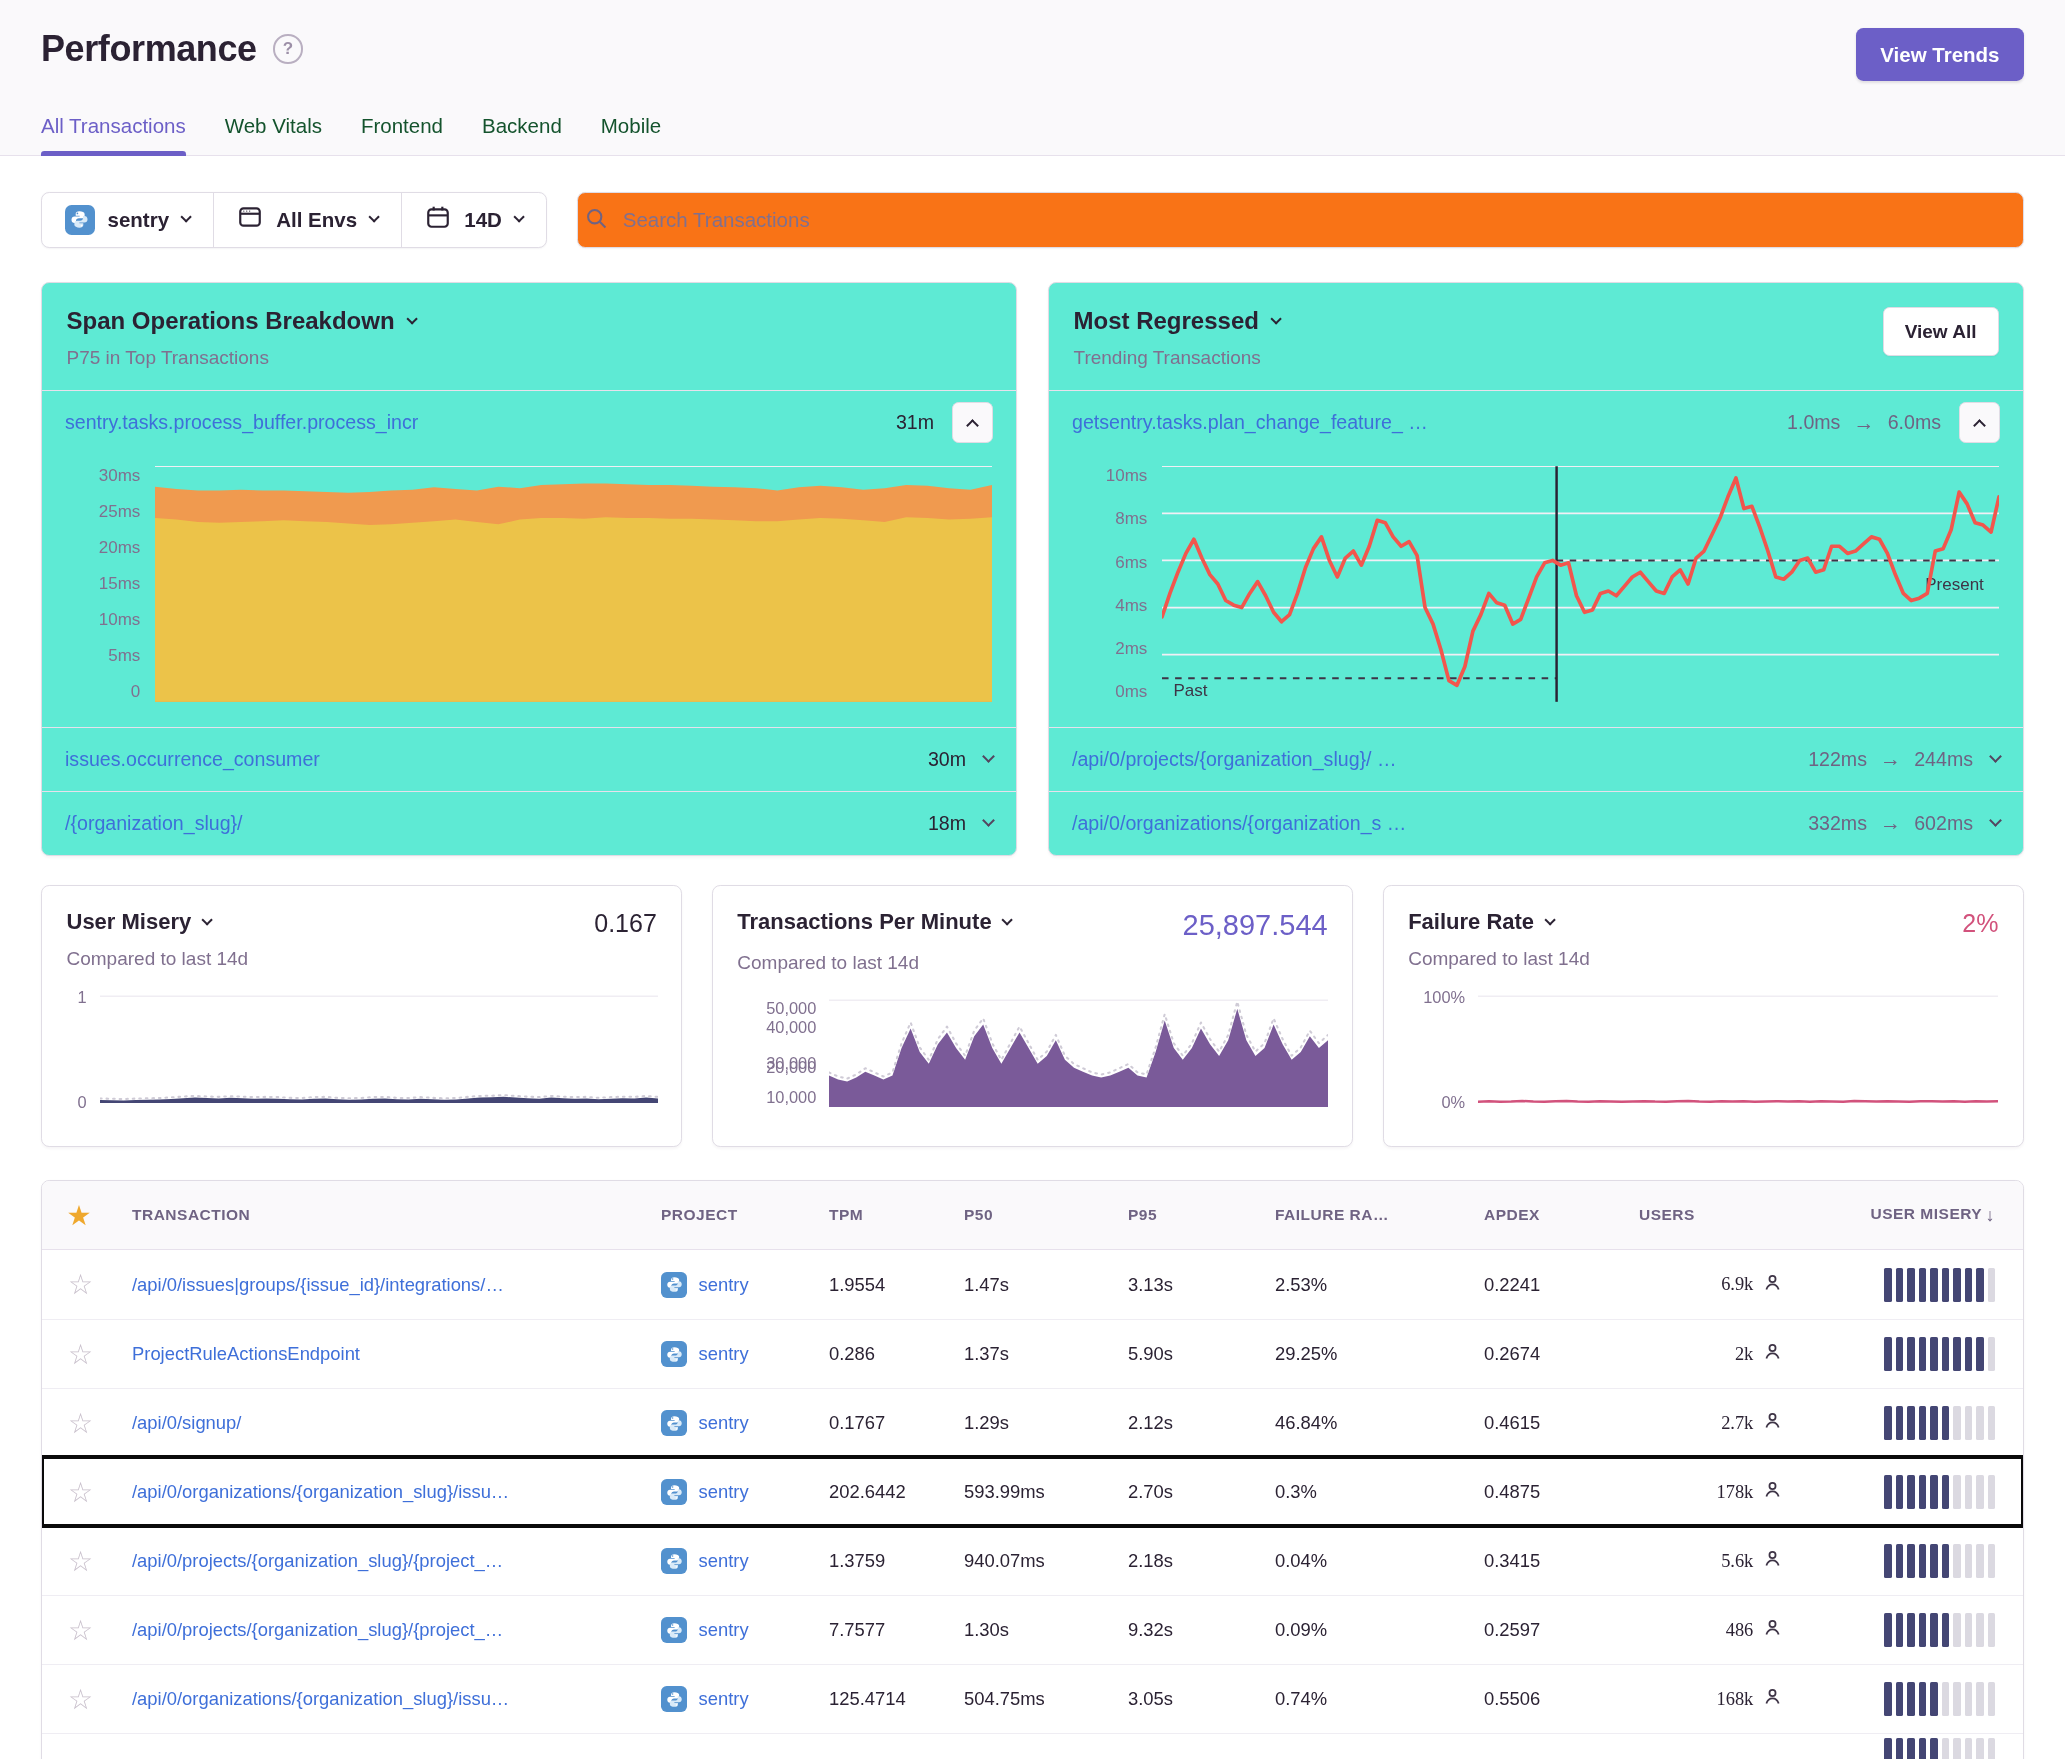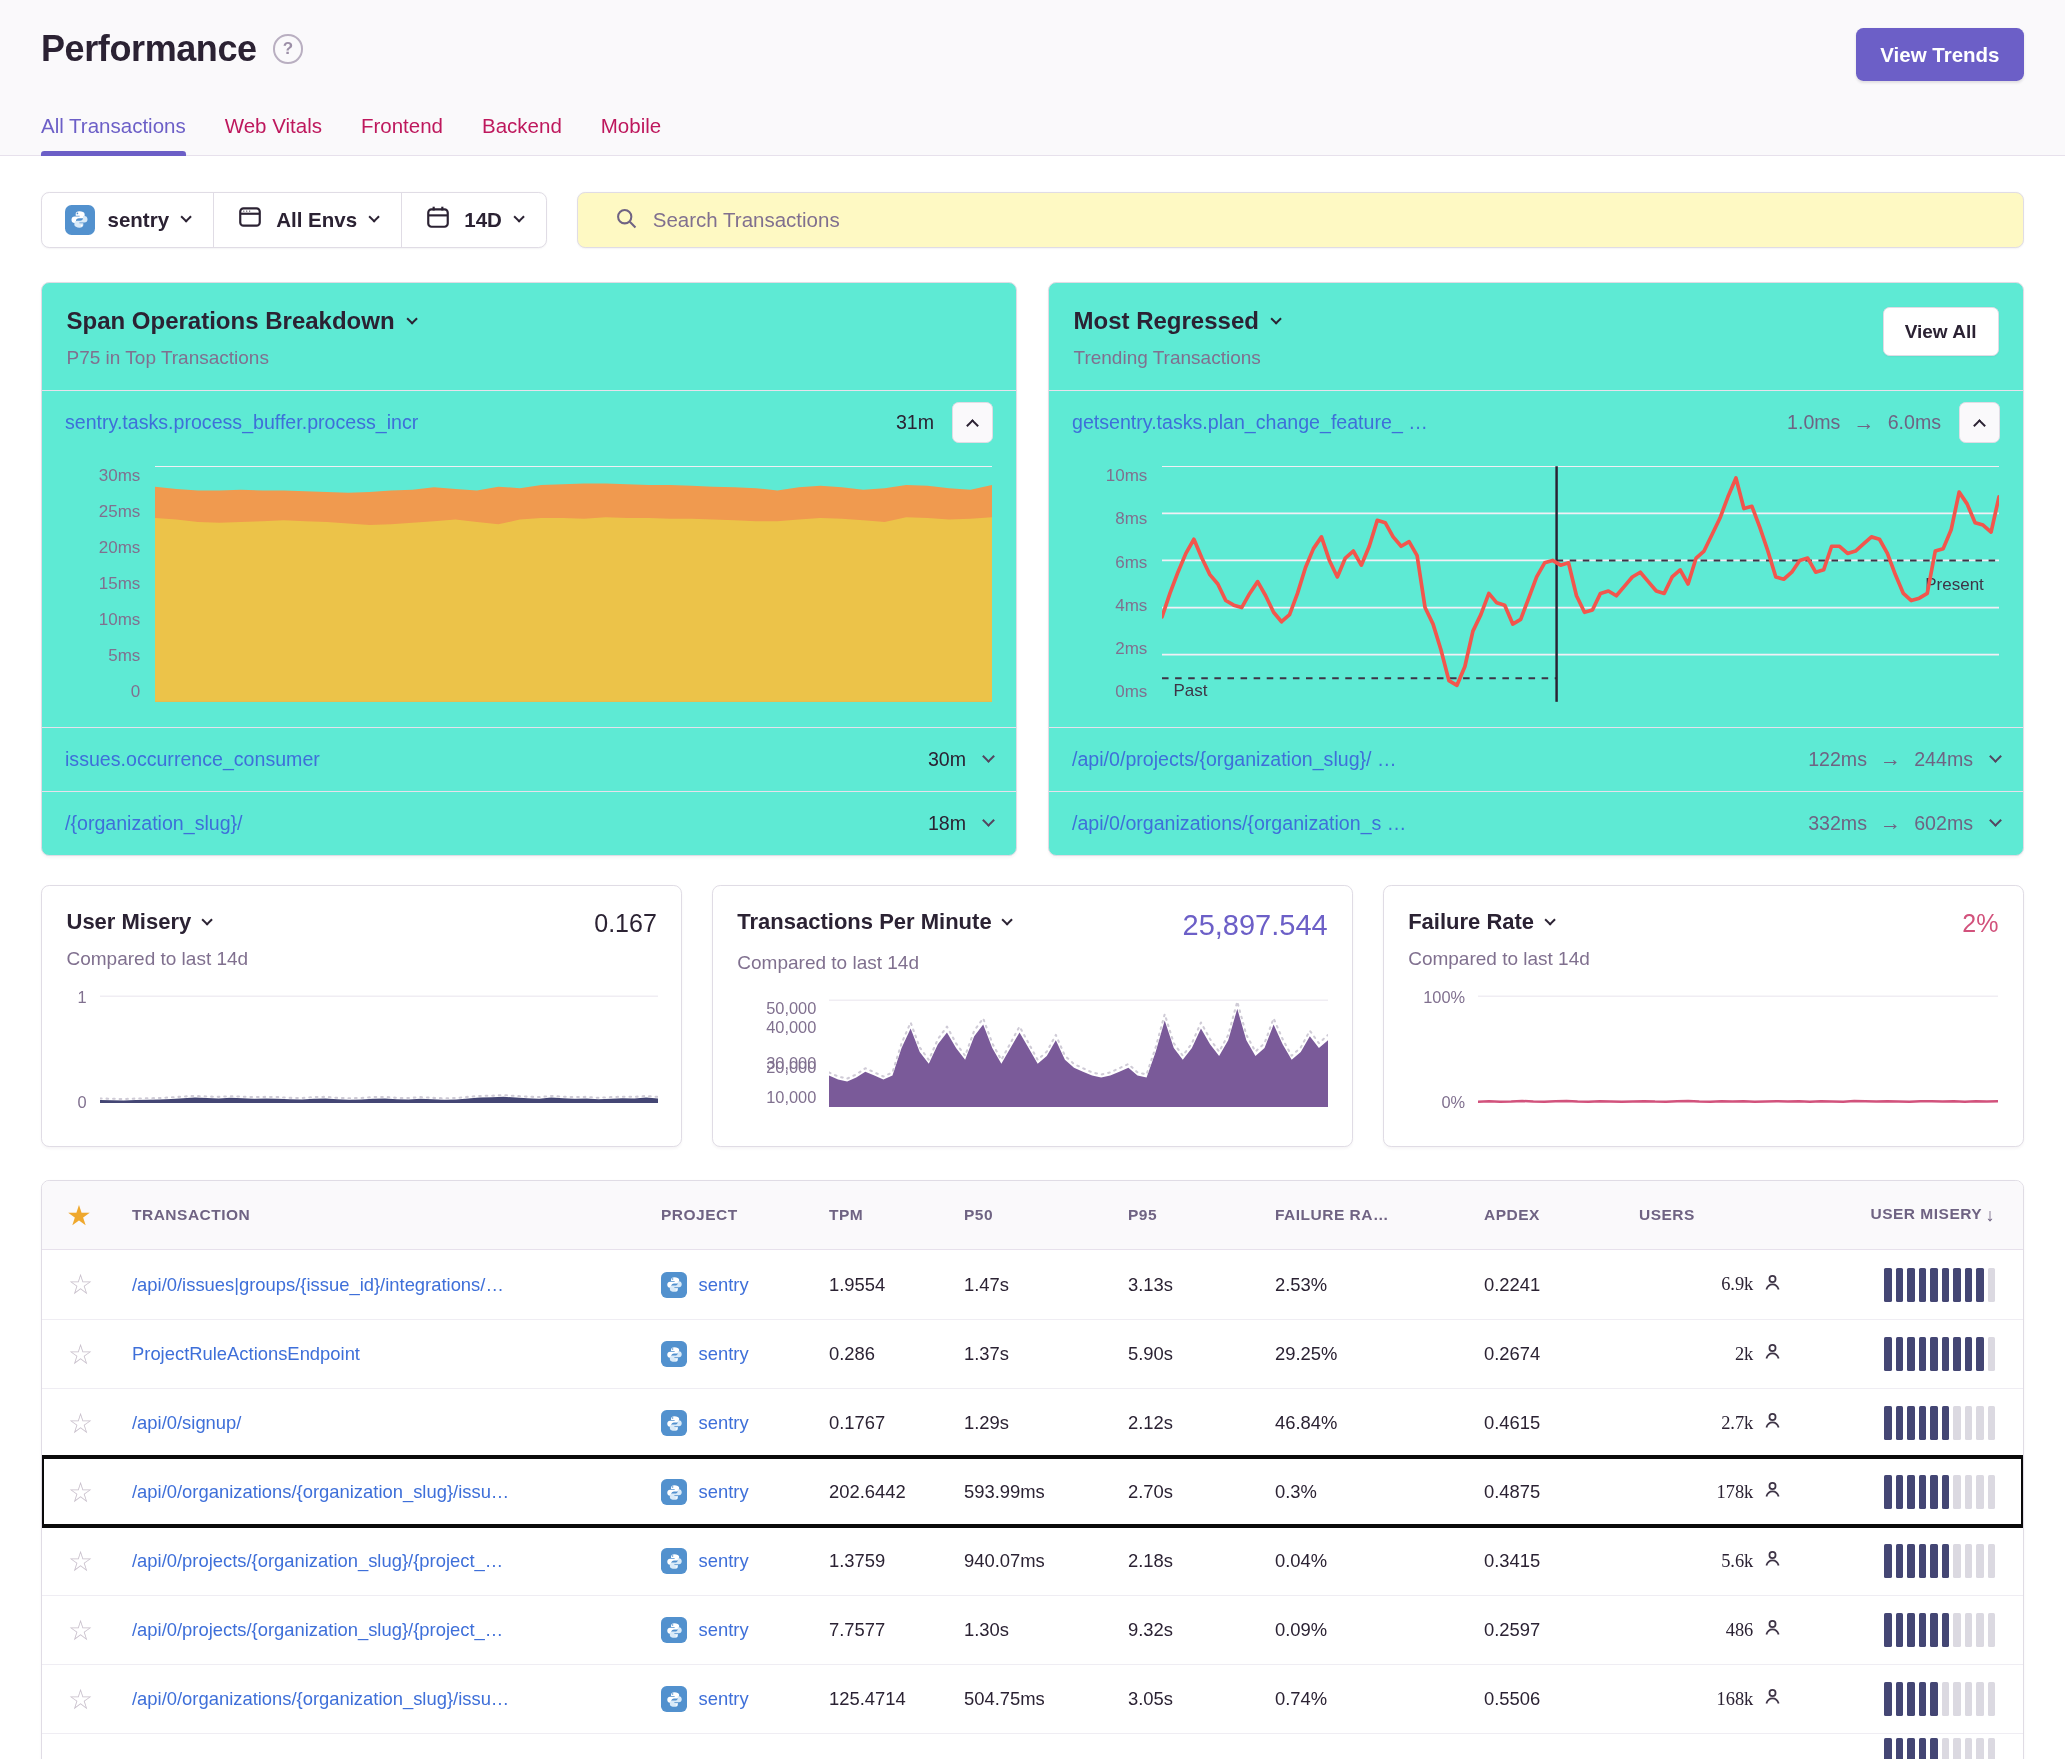--- a/index.html
+++ b/index.html
@@ -17,38 +17,38 @@
   
   .top{background:#FAF9FB;padding:28px 41px 0;border-bottom:0.8px solid var(--line);}
   .head-row{display:flex;justify-content:space-between;align-items:flex-start;}
   .title-wrap{display:flex;align-items:center;gap:16.4px;}
   h1{font-size:36px;font-weight:700;letter-spacing:-0.4px;}
   .help{width:29.5px;height:29.5px;border:2px solid #B9AFC1;border-radius:50%;
     color:#9C8FA7;font-size:17px;font-weight:700;display:flex;align-items:center;justify-content:center;}
   .trends-btn{background:var(--purple);color:#fff;border:none;border-radius:7.4px;
     font-size:20.5px;font-weight:700;padding:14.7px 24.5px;box-shadow:0 1.6px 2.5px rgba(43,34,51,.12);}
   .tabs{display:flex;gap:39px;margin-top:33px;font-size:20.5px;}
-  .tab{padding-bottom:16.4px;color:#be185d;position:relative;cursor:pointer;}
+  .tab{padding-bottom:16.4px;color:#14532d;position:relative;cursor:pointer;}
   .tab.active{color:var(--purple);}
   .tab.active::after{content:"";position:absolute;left:0;right:0;bottom:-0.8px;height:4.9px;
     background:var(--purple);border-radius:3.3px 3.3px 0 0;}
 
   
   .filters{display:flex;gap:29.5px;padding:36px 41px 0;background:#fff;}
   .filter-group{display:flex;align-items:stretch;border:0.8px solid var(--border);border-radius:8.2px;
     height:56px;background:#fff;box-shadow:0 0.8px 1.6px rgba(43,34,51,.05);}
   .filter-seg{display:flex;align-items:center;gap:13px;padding:0 23px;font-weight:700;font-size:20.5px;cursor:pointer;}
   .filter-seg + .filter-seg{border-left:0.8px solid var(--border);}
   .py-badge{width:29.5px;height:29.5px;border-radius:6.5px;background:#5291CE;display:flex;
     align-items:center;justify-content:center;flex:none;}
   .py-badge svg{width:21px;height:21px;}
   .py-badge.sm{width:26px;height:26px;border-radius:5.7px;}
   .py-badge.sm svg{width:19px;height:19px;}
   .search{flex:1;display:flex;align-items:center;gap:14.7px;border:0.8px solid var(--border);
-    border-radius:8.2px;height:56px;padding:0 36px;background:#fef9c3;box-shadow:0 0.8px 1.6px rgba(43,34,51,.05);}
+    border-radius:8.2px;height:56px;padding:0 6px;background:#f97316;box-shadow:0 0.8px 1.6px rgba(43,34,51,.05);}
   .search input{flex:1;border:none;outline:none;font-size:20.5px;color:var(--dark);background:transparent;}
   .search input::placeholder{color:var(--muted);}
 
   
   .cards-row{display:grid;grid-template-columns:1fr 1fr;gap:31px;padding:34px 41px 0;}
   .card{border:0.8px solid var(--border);border-radius:8.2px;background:#5eead4;overflow:hidden;
     box-shadow:0 1.6px 2.5px rgba(43,34,51,.04);}
   .card-head{padding:24.5px 24.5px 21px;border-bottom:0.8px solid var(--line);
     display:flex;justify-content:space-between;align-items:flex-start;}
   .card-title{font-size:24px;font-weight:700;display:flex;align-items:center;gap:13px;cursor:pointer;}

